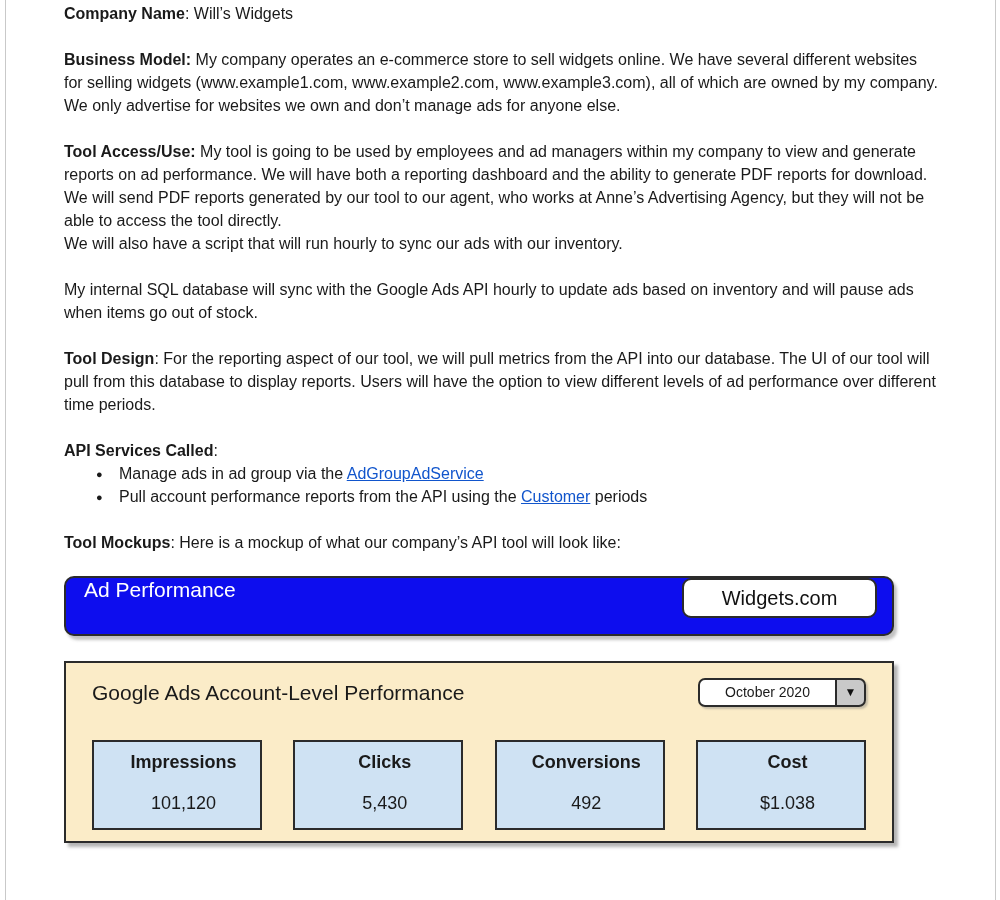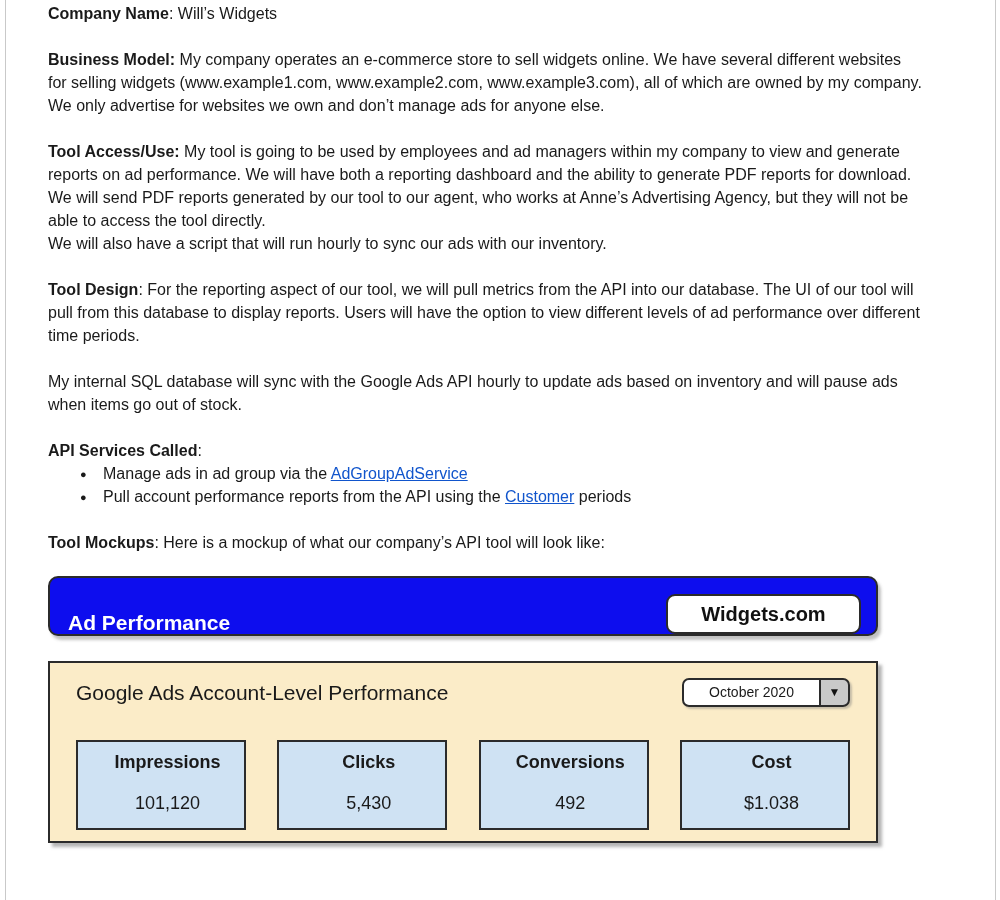--- a/index.html
+++ b/index.html
@@ -1,34 +1,34 @@
 <!DOCTYPE html>
 <html style="--header-blue: #0d0dee; --panel-cream: #fbecc8; --card-blue: #cfe2f3; --link-blue: #1155cc; --text: #1a1a1a;"><head>
 <meta charset="utf-8">
 <style>
   * { margin:0; padding:0; box-sizing:border-box; }
   html,body { width:1000px; height:900px; background:#ffffff; overflow:hidden;
     font-family:"Liberation Sans", sans-serif; color:var(--text, #1a1a1a); }
   .page { position:absolute; left:5px; top:0; width:991px; height:900px;
     border-left:1px solid #c9c9c9; border-right:1px solid #c9c9c9; background:#fff; }
-  .content { position:absolute; left:42px; top:2px; width:876px;
+  .content { position:absolute; left:58px; top:2px; width:876px;
     font-size:16px; line-height:23px; }
   p { margin:0 0 23px 0; }
   b { font-weight:bold; }
   a.doclink { color:var(--link-blue, #1155cc); text-decoration:underline; cursor:pointer; }
   .block { display:block; }
   ul.bullets { list-style:none; margin:0 0 23px 0; }
   ul.bullets li { position:relative; padding-left:55px; line-height:23px; }
   ul.bullets li .dot { position:absolute; left:32px; top:1px; font-size:11px; }
 
   
   .mock-header { width:830px; height:60px; margin-top:22px;
     background:var(--header-blue, #0d0dee); border:2px solid #2b2b2b; border-radius:10px;
     box-shadow:3px 4px 3px rgba(120,120,120,0.45);
-    display:flex; align-items:flex-end; justify-content:space-between; padding:0 15px 0 18px;font-weight:bold; }
+    display:flex; align-items:flex-start; justify-content:space-between; padding:0 15px 0 18px; }
   .mock-header .title { color:#ffffff; font-size:21px; }
   .site-btn { width:195px; height:40px; background:#ffffff; border:2px solid #2b2b2b;
     border-radius:9px; display:flex; align-items:center; justify-content:center;
     font-size:20px; color:#111; cursor:pointer; }
 
   
   .panel { width:830px; margin-top:25px; background:var(--panel-cream, #fbecc8);
     border:2px solid #2b2b2b; box-shadow:4px 4px 3px rgba(120,120,120,0.55);
     padding:13px 26px 11px 26px; }
   .panel-top { display:flex; align-items:center; justify-content:space-between; height:32px; }
@@ -55,23 +55,23 @@
 
 <div class="page">
   <div class="content">
 
     <p><b>Company Name</b><span>: Will’s Widgets</span></p>
 
     <p><b>Business Model:</b><span> My company operates an e-commerce store to sell widgets online. We have several different websites for selling widgets (www.example1.com, www.example2.com, www.example3.com), all of which are owned by my company. We only advertise for websites we own and don’t manage ads for anyone else.</span></p>
 
     <p><span><b>Tool Access/Use:</b><span> My tool is going to be used by employees and ad managers within my company to view and generate reports on ad performance. We will have both a reporting dashboard and the ability to generate PDF reports for download. We will send PDF reports generated by our tool to our agent, who works at Anne’s Advertising Agency, but they will not be able to access the tool directly.</span></span><span class="block">We will also have a script that will run hourly to sync our ads with our inventory.</span></p>
 
+    <p>My internal SQL database will sync with the Google Ads API hourly to update ads based on inventory and will pause ads when items go out of stock.</p>
+
     <p><b>Tool Design</b><span>: For the reporting aspect of our tool, we will pull metrics from the API into our database. The UI of our tool will pull from this database to display reports. Users will have the option to view different levels of ad performance over different time periods.</span></p>
-
-    <p>My internal SQL database will sync with the Google Ads API hourly to update ads based on inventory and will pause ads when items go out of stock.</p>
 
     <div><b>API Services Called</b><span>:</span></div>
     <ul class="bullets">
       <li>
         <span class="dot">●</span><span>Manage ads in ad group via the </span><a class="doclink" href="#">AdGroupAdService</a><span></span>
       </li>
       <li>
         <span class="dot">●</span><span>Pull account performance reports from the API using the </span><a class="doclink" href="#">Customer</a><span> periods</span>
       </li>
     </ul>

